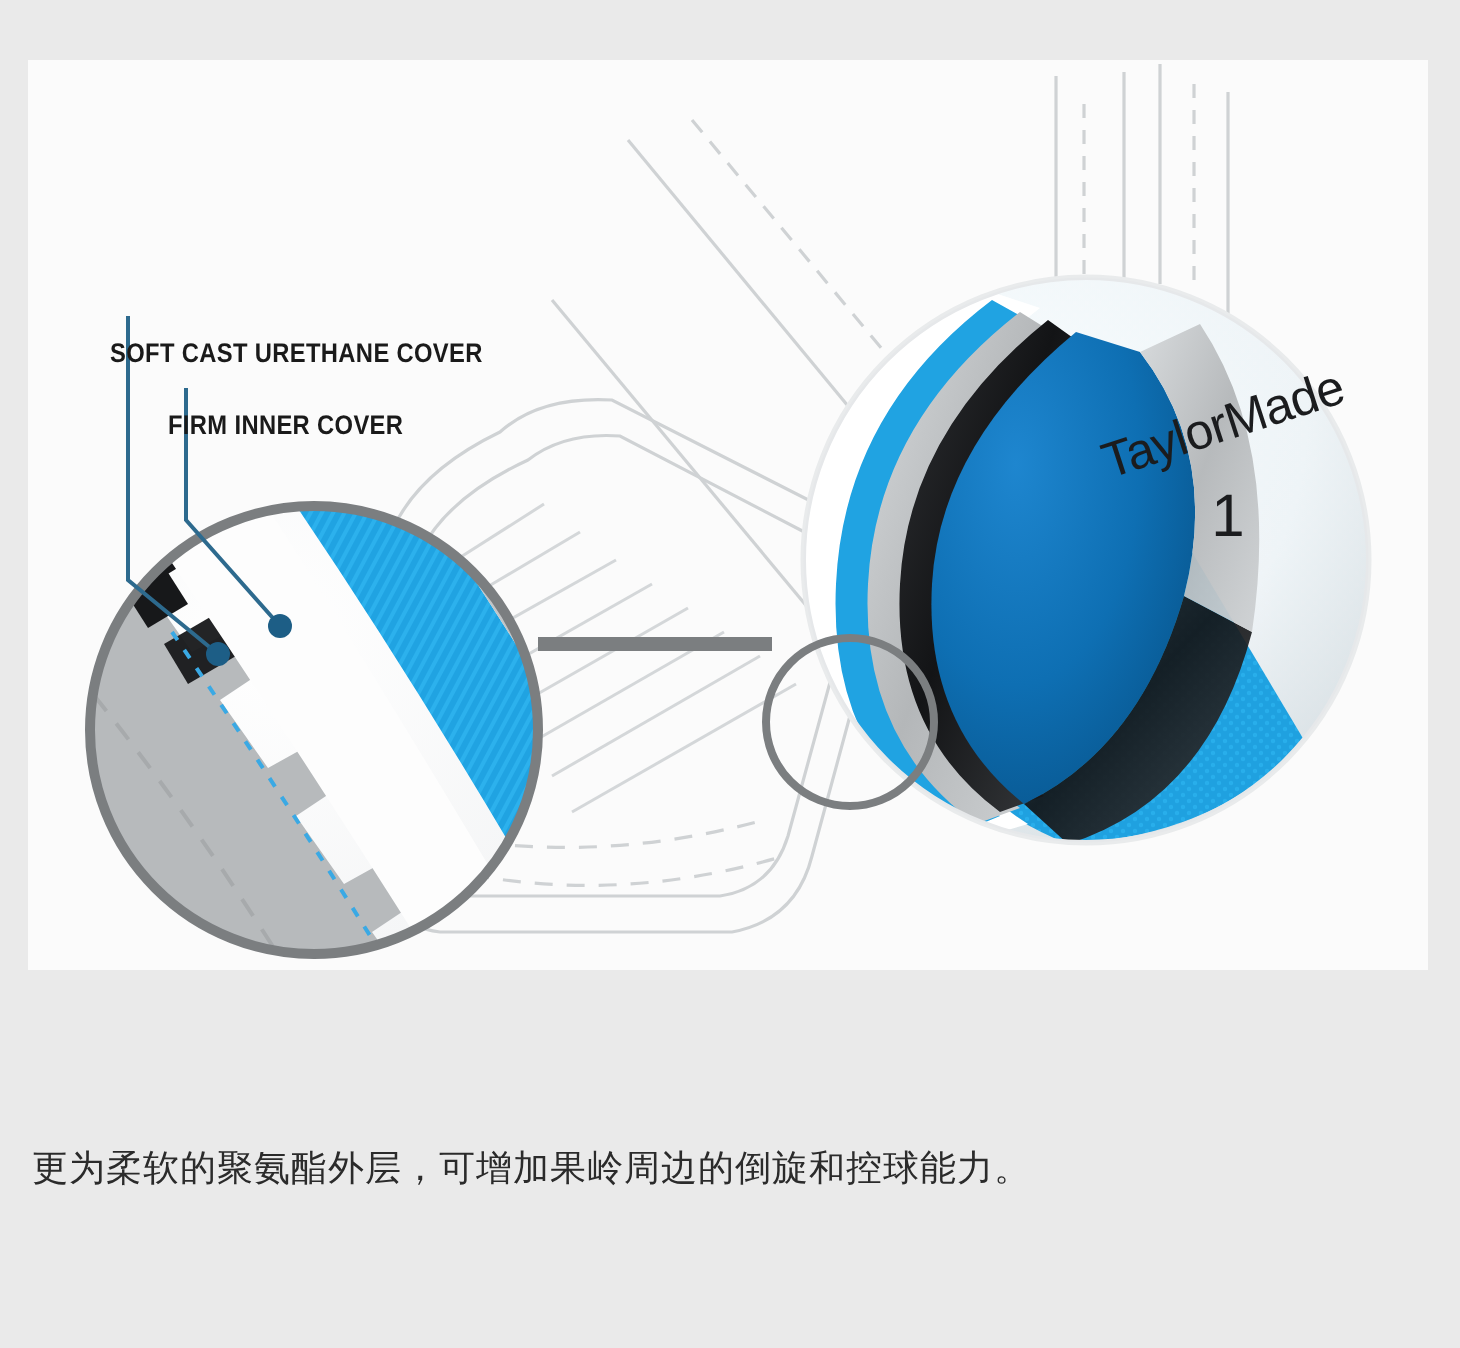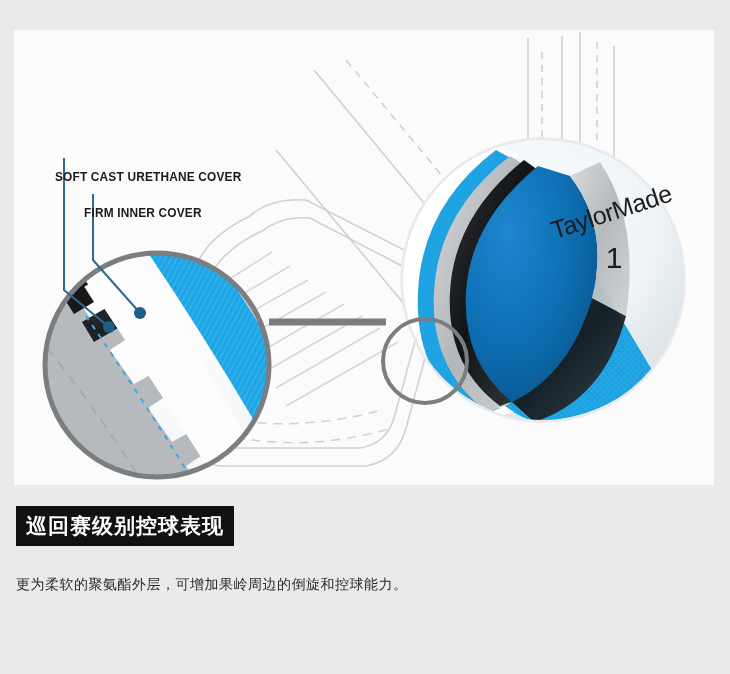--- a/index.html
+++ b/index.html
@@ -41,21 +41,21 @@
     color:#fff;
     font-size:21px;
     font-weight:bold;
     line-height:1;
     padding:9px 10px 10px 10px;
     letter-spacing:1px;
     white-space:nowrap;
   }
   .body-copy{
     position:absolute;left:16px;top:566px;width:700px;
-    font-size:14px;
+    font-size:18px;
     line-height:36px;
     color:#2b2b2b;
     letter-spacing:.5px;
   }
 </style>
 </head>
 <body>
 
 <div id="root">
 
@@ -237,17 +237,16 @@
         <path d="M79 164 L79 230 L126 283"></path>
       </g>
       <circle cx="95" cy="297" r="6" fill="#1d5e86"></circle>
       <circle cx="126" cy="283" r="6" fill="#1d5e86"></circle>
     </svg>
 
     <div class="label" id="lbl-soft">SOFT CAST URETHANE COVER</div>
     <div class="label" id="lbl-firm">FIRM INNER COVER</div>
   </div>
 
-  <div class="heading">巡回赛级别控球表现</div>
 
   <div class="body-copy">更为柔软的聚氨酯外层，可增加果岭周边的倒旋和控球能力。</div>
 
 </div>
 
 </body></html>

